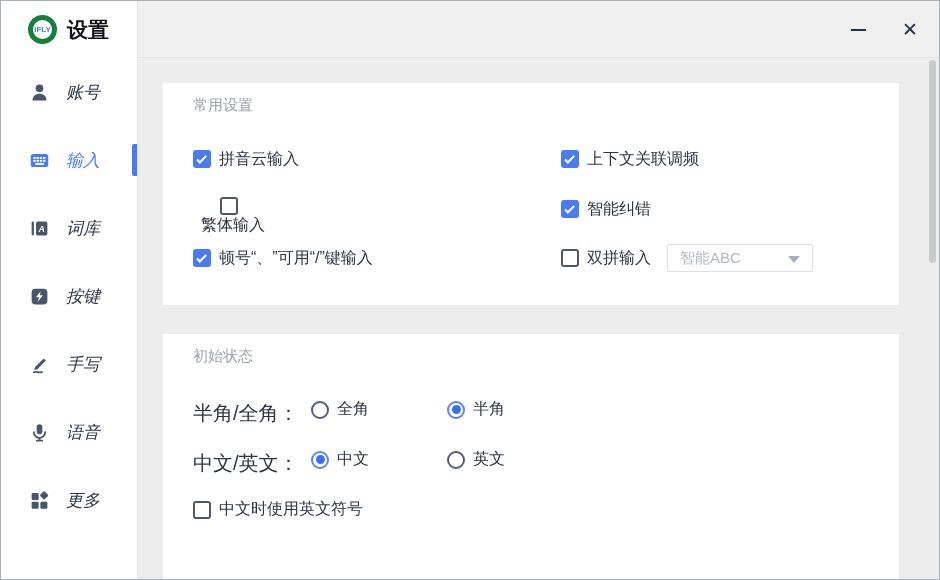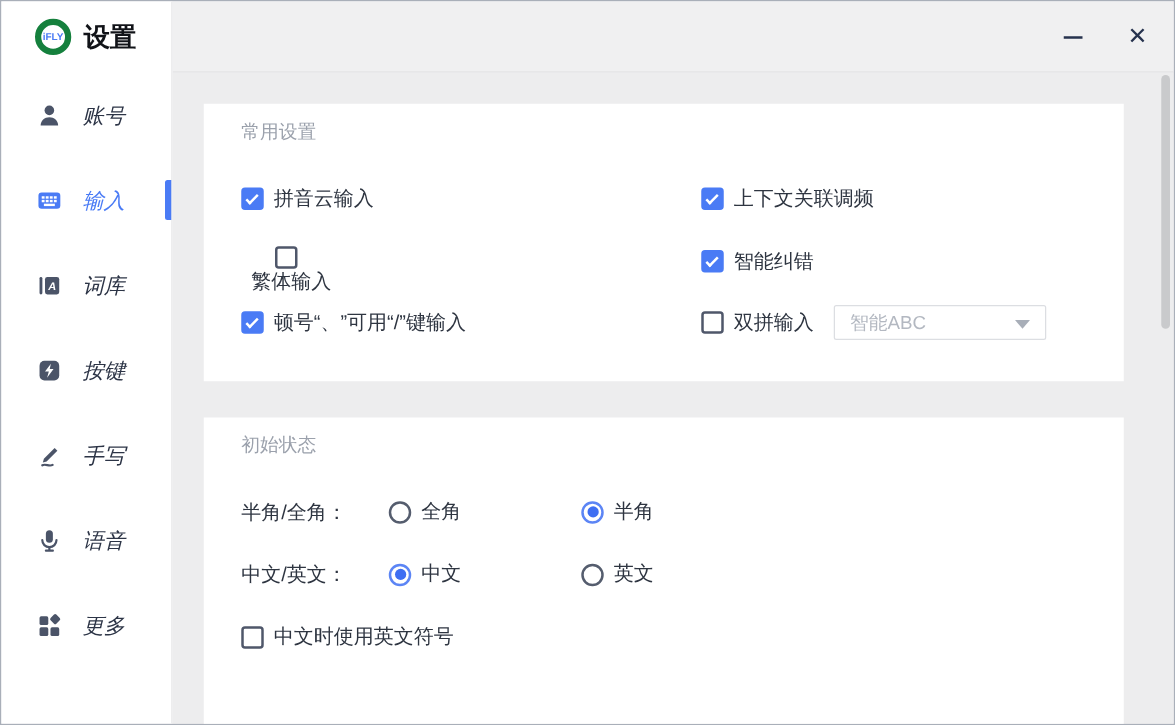--- a/index.html
+++ b/index.html
@@ -78,37 +78,37 @@
   .rdo {
     width:18px; height:18px; border:2px solid #555d6e; border-radius:50%;
     background:#fff; display:flex; align-items:center; justify-content:center; cursor:pointer; flex:0 0 18px;
   }
   .rdo .dot { display:none; width:9px; height:9px; border-radius:50%; background:#3e6ef2; }
   .rdo.on { border-color:#5c85f5; }
   .rdo.on .dot { display:block; }
 
   
   .dropdown {
-    position:relative; margin-left:16px; width:170px; height:28px;
+    position:relative; margin-left:16px; width:146px; height:28px;
     border:1px solid #dcdee2; border-radius:2px; background:#fff;
     display:flex; align-items:center; padding-left:12px; cursor:pointer;
   }
   .dropdown .dd-text { font-size:15px; color:#b3b8c1; }
   .dropdown .caret {
     position:absolute; right:12px; top:11px; width:0; height:0;
     border-left:6px solid transparent; border-right:6px solid transparent;
     border-top:7px solid #a8aeb8;
   }
 
   
   .radio-row { position:absolute; left:30px; right:30px; height:24px; }
   .i-r1 { top:65px; } .i-r2 { top:115px; } .i-r3 { top:165px; }
-  .row-label { position:absolute; left:0; top:1px; font-size:16px; color:#2e3541; }
+  .row-label { position:absolute; left:0; top:1px; font-size:20px; color:#2e3541; }
   .rgroup { position:absolute; top:0; display:flex; align-items:center; }
-  .rg-a { left:118px;justify-content:flex-end; } .rg-b { left:272px; }
+  .rg-a { left:118px;justify-content:flex-end; } .rg-b { left:254px; }
 </style>
 </head>
 <body>
 
 <div class="window">
 
   <div class="sidebar">
     <div class="brand">
       <div class="logo">iFLY</div>
       <div class="app-title">设置</div>

